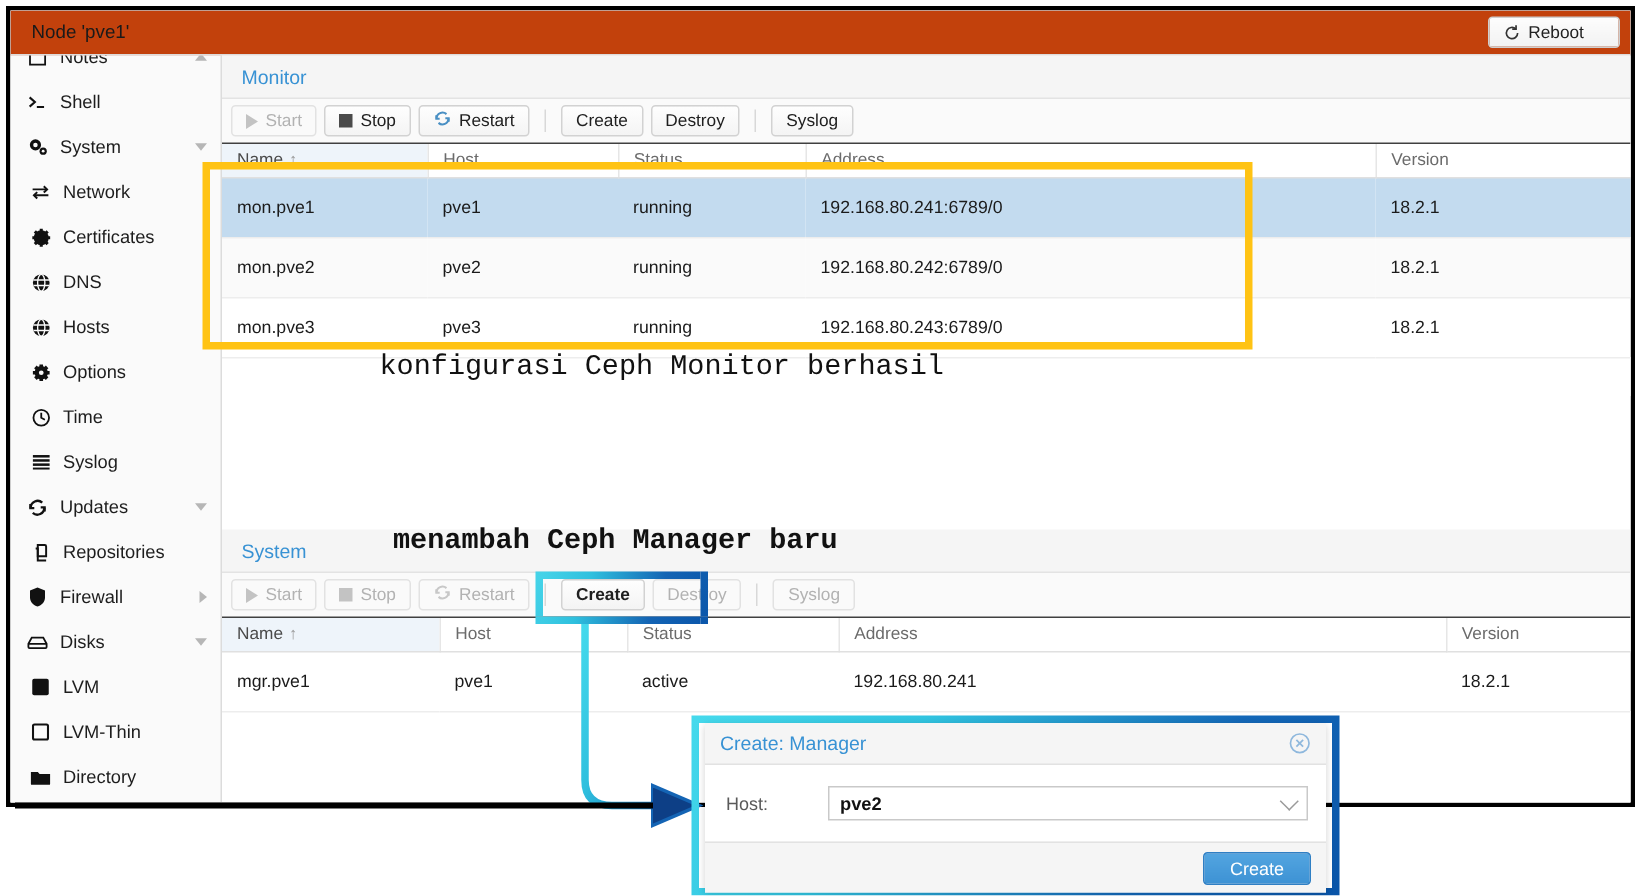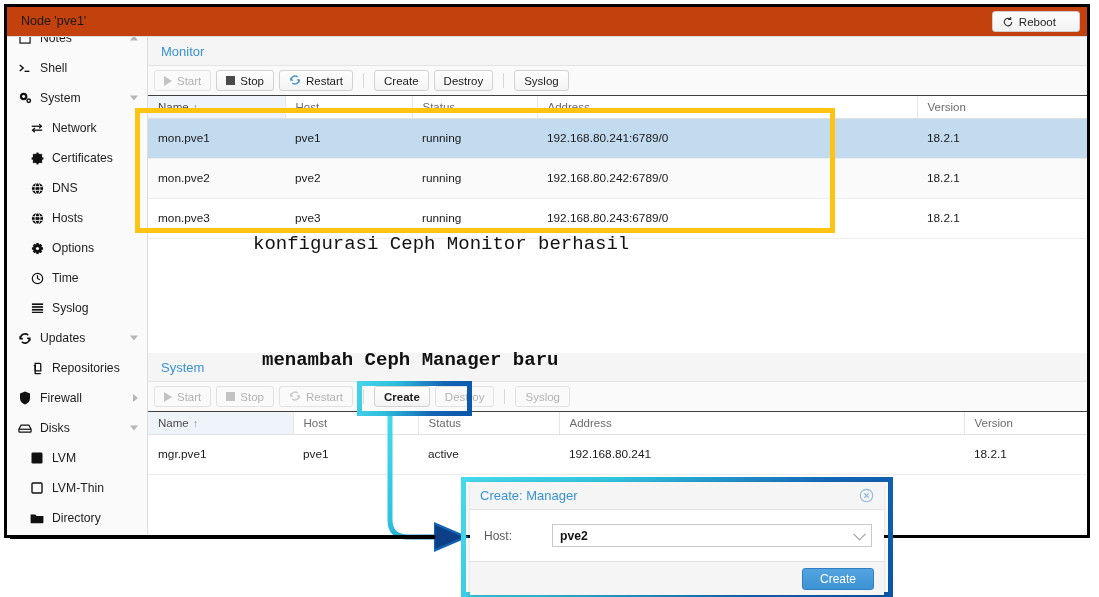--- a/index.html
+++ b/index.html
@@ -43,21 +43,21 @@
   
   .side {
     position:absolute; left:0; top:30px; width:141px; bottom:0;
     background:#fafafa; border-right:1px solid #dcdcdc;
     overflow:hidden;
   }
   .side-item {
     position:relative; height:30px; display:flex; align-items:center;
     padding-left:10px; font-size:12.2px; color:#1d1d1d; cursor:pointer;
   }
-  .side-item.sub { padding-left:22px; }
+  .side-item.sub { padding-left:12px; }
   .side-item .ic {
     width:16px; margin-right:7px; display:inline-flex;
     align-items:center; justify-content:center; flex:0 0 16px;
     font-size:12px; color:#111;
   }
   .side-item .caret {
     position:absolute; right:9px; top:50%; transform:translateY(-50%);
     width:0;height:0;border-left:4px solid transparent;border-right:4px solid transparent;
     border-top:5px solid #b6b6b6;
   }

